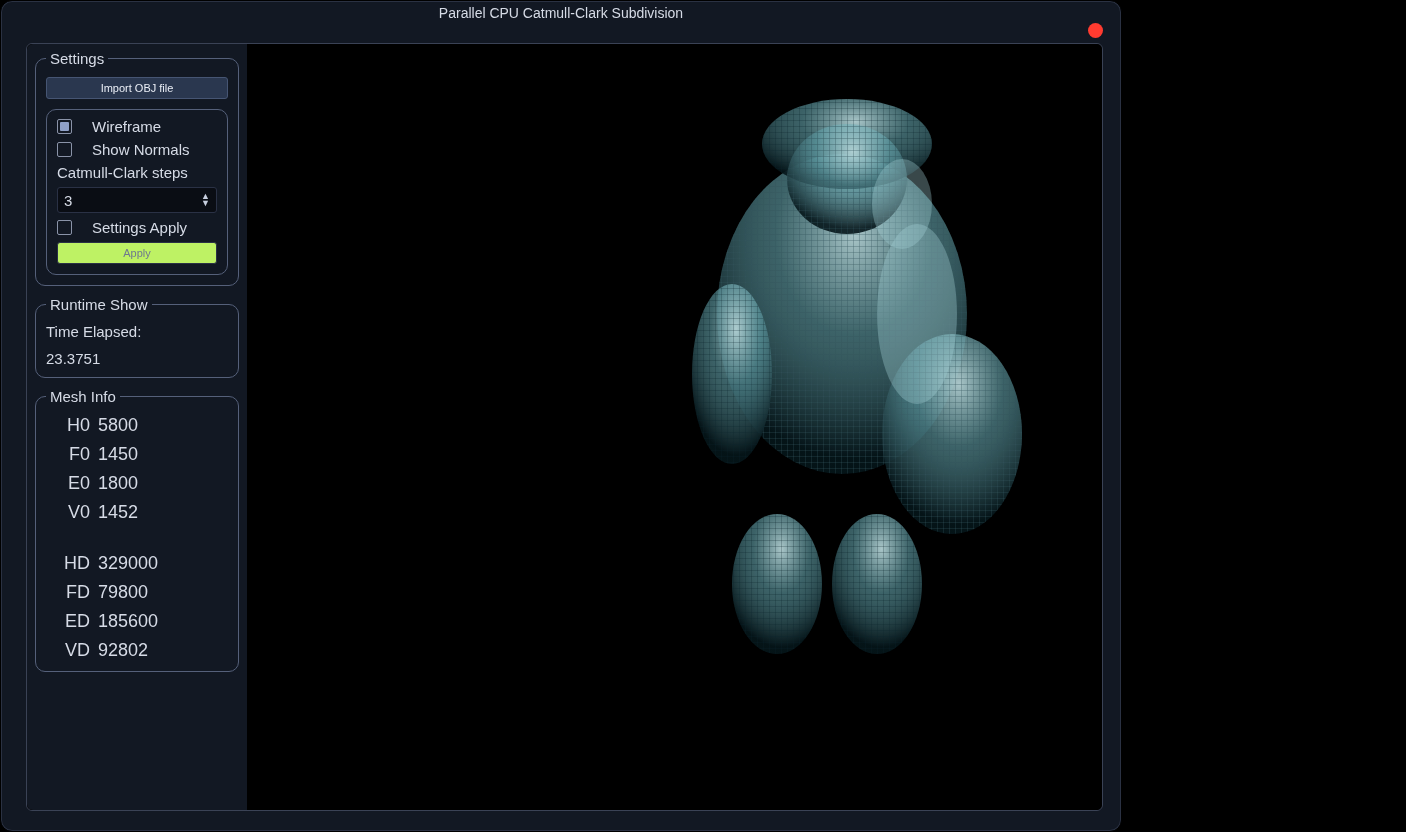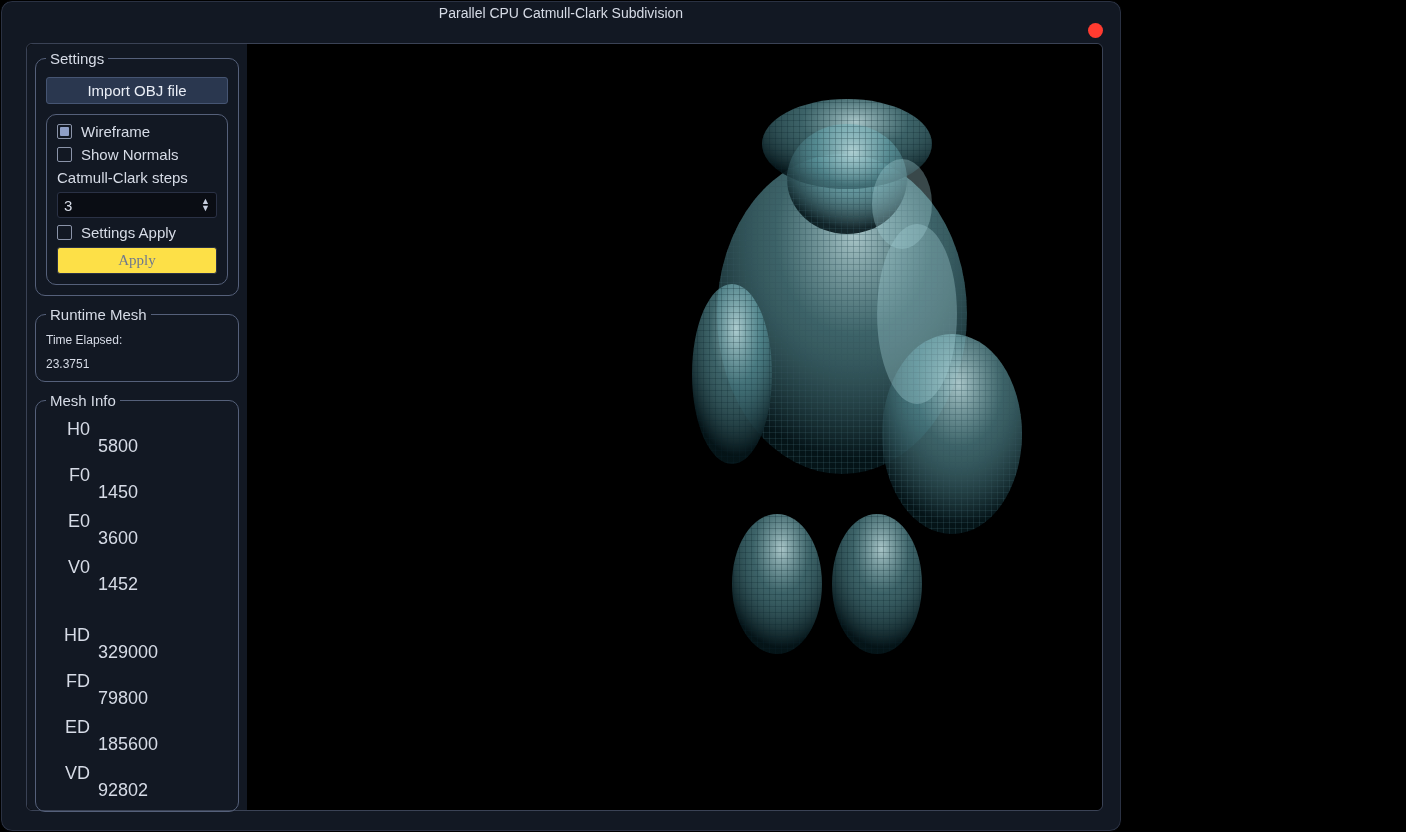--- a/index.html
+++ b/index.html
@@ -76,46 +76,45 @@
     padding: 0 4px;
     color: #d6dbe6;
     font-size: 15px;
   }
   .btn {
     display: block;
     width: 100%;
     background: #2a374f;
     border: 1px solid #465573;
     color: #eaeef6;
-    font-size: 15px;
+    font-size: 11px;
     padding: 4px 0;
     border-radius: 3px;
     text-align: center;
     cursor: pointer;
   }
   .btn.disabled {
-    background: #fde047;
+    background: #bef264;
     color: #6e788f;
     border-color: #2a3145;
     cursor: default;
-    font-family: Liberation Serif, serif;
   }
   .subgroup {
     margin-top: 10px;
     border: 1px solid #55607a;
     border-radius: 10px;
     padding: 8px 10px 10px 10px;
     display: flex;
     flex-direction: column;
     gap: 6px;
   }
   .check-row {
     display: flex;
     align-items: center;
-    gap: 9px;
+    gap: 20px;
   }
   .checkbox {
     width: 15px;
     height: 15px;
     border: 1px solid #8a93a8;
     border-radius: 2px;
     display: inline-flex;
     align-items: center;
     justify-content: center;
     cursor: pointer;
@@ -146,30 +145,30 @@
     line-height: 7px;
     font-size: 9px;
     color: #c7cfdf;
     cursor: pointer;
   }
   .kv-block {
     display: flex;
     flex-direction: column;
     gap: 10px;
   }
-  .kv-line { color: #d6dbe6; font-size: 12px; }
+  .kv-line { color: #d6dbe6; font-size: 15px; }
   .mesh-table {
     display: grid;
     grid-template-columns: 44px auto;
     column-gap: 8px;
     row-gap: 8px;
     font-size: 18px;
   }
   .mesh-table .k { text-align: right; color: #d6dbe6; }
-  .mesh-table .v { text-align: left; color: #d6dbe6; margin-top: 17px; }
+  .mesh-table .v { text-align: left; color: #d6dbe6; }
   .mesh-table .spacer { grid-column: 1 / span 2; height: 14px; }
 
   
   .model {
     position: absolute;
     left: 420px;
     top: 40px;
     width: 360px;
     height: 580px;
     opacity: 0.92;
@@ -220,36 +219,36 @@
             <span class="label">Settings Apply</span>
           </div>
 
           <div class="btn disabled">
             <span>Apply</span>
           </div>
         </div>
       </fieldset>
 
       <fieldset class="group">
-        <legend>Runtime Mesh</legend>
+        <legend>Runtime Show</legend>
         <div class="kv-block">
           <div class="kv-line">Time Elapsed:</div>
           <div class="kv-line">23.3751</div>
         </div>
       </fieldset>
 
       <fieldset class="group">
         <legend>Mesh Info</legend>
         <div class="mesh-table">
           <div class="k">H0</div>
           <div class="v">5800</div>
           <div class="k">F0</div>
           <div class="v">1450</div>
           <div class="k">E0</div>
-          <div class="v">3600</div>
+          <div class="v">1800</div>
           <div class="k">V0</div>
           <div class="v">1452</div>
           <div class="spacer"></div>
           <div class="k">HD</div>
           <div class="v">329000</div>
           <div class="k">FD</div>
           <div class="v">79800</div>
           <div class="k">ED</div>
           <div class="v">185600</div>
           <div class="k">VD</div>

